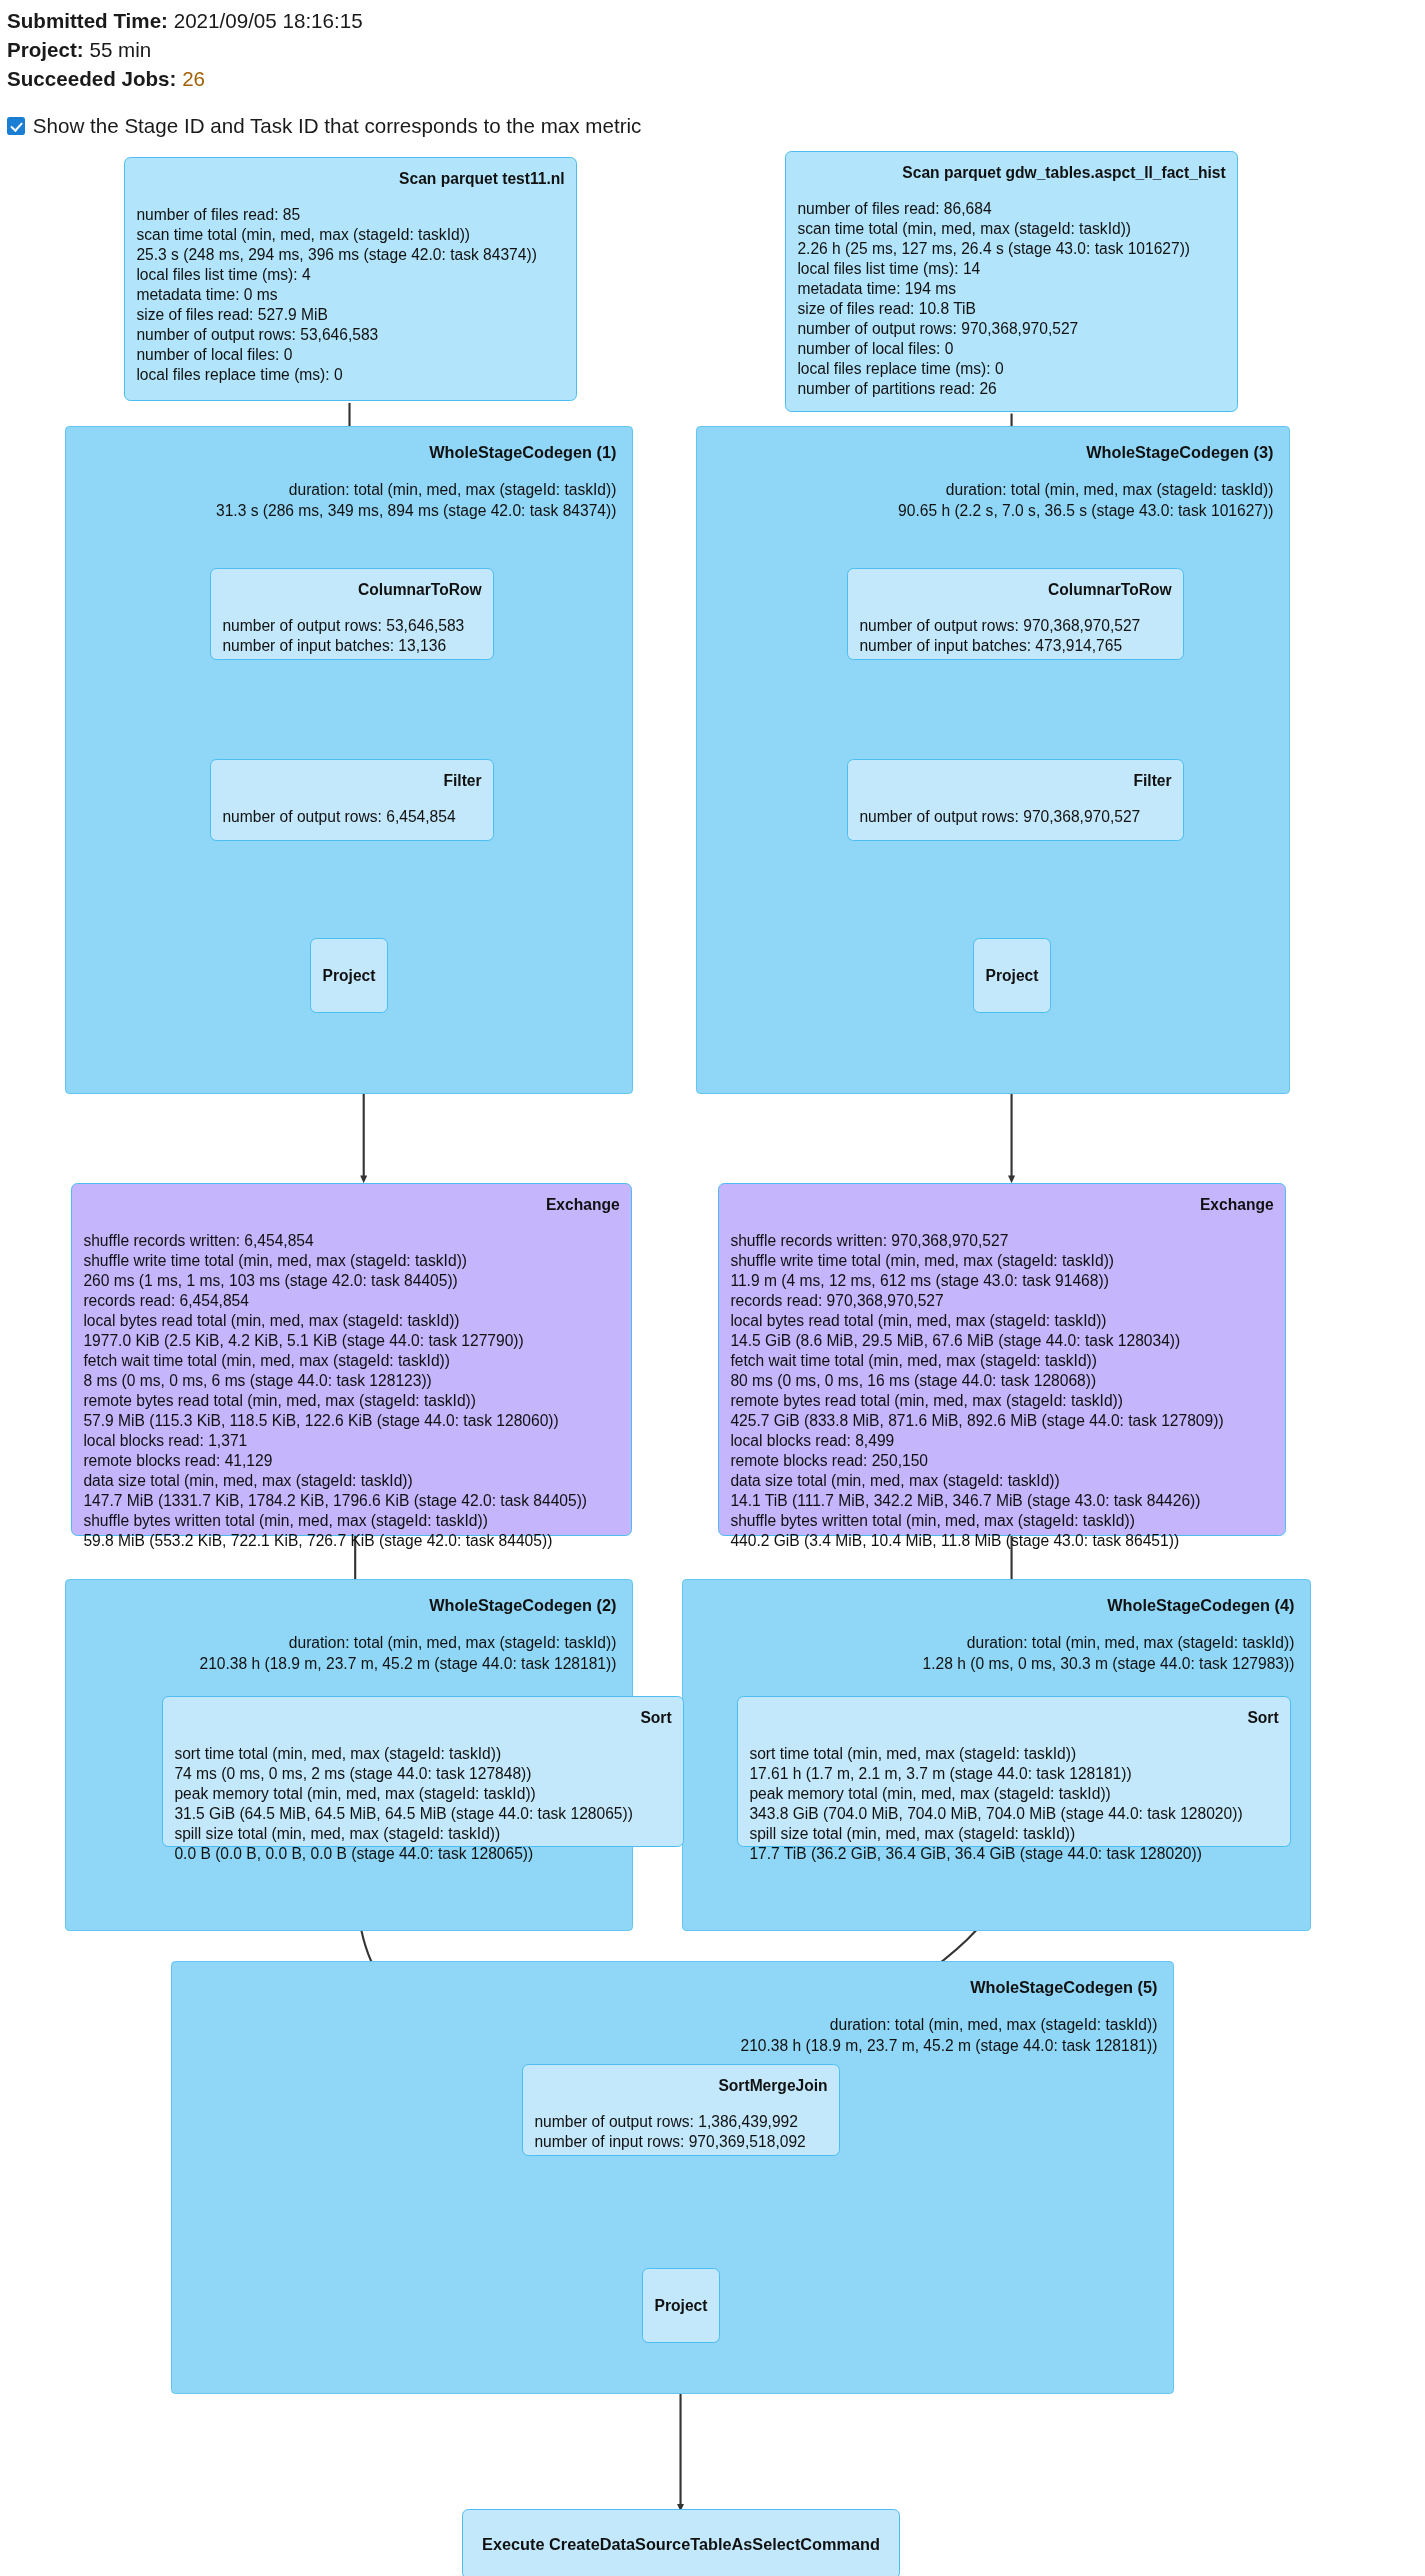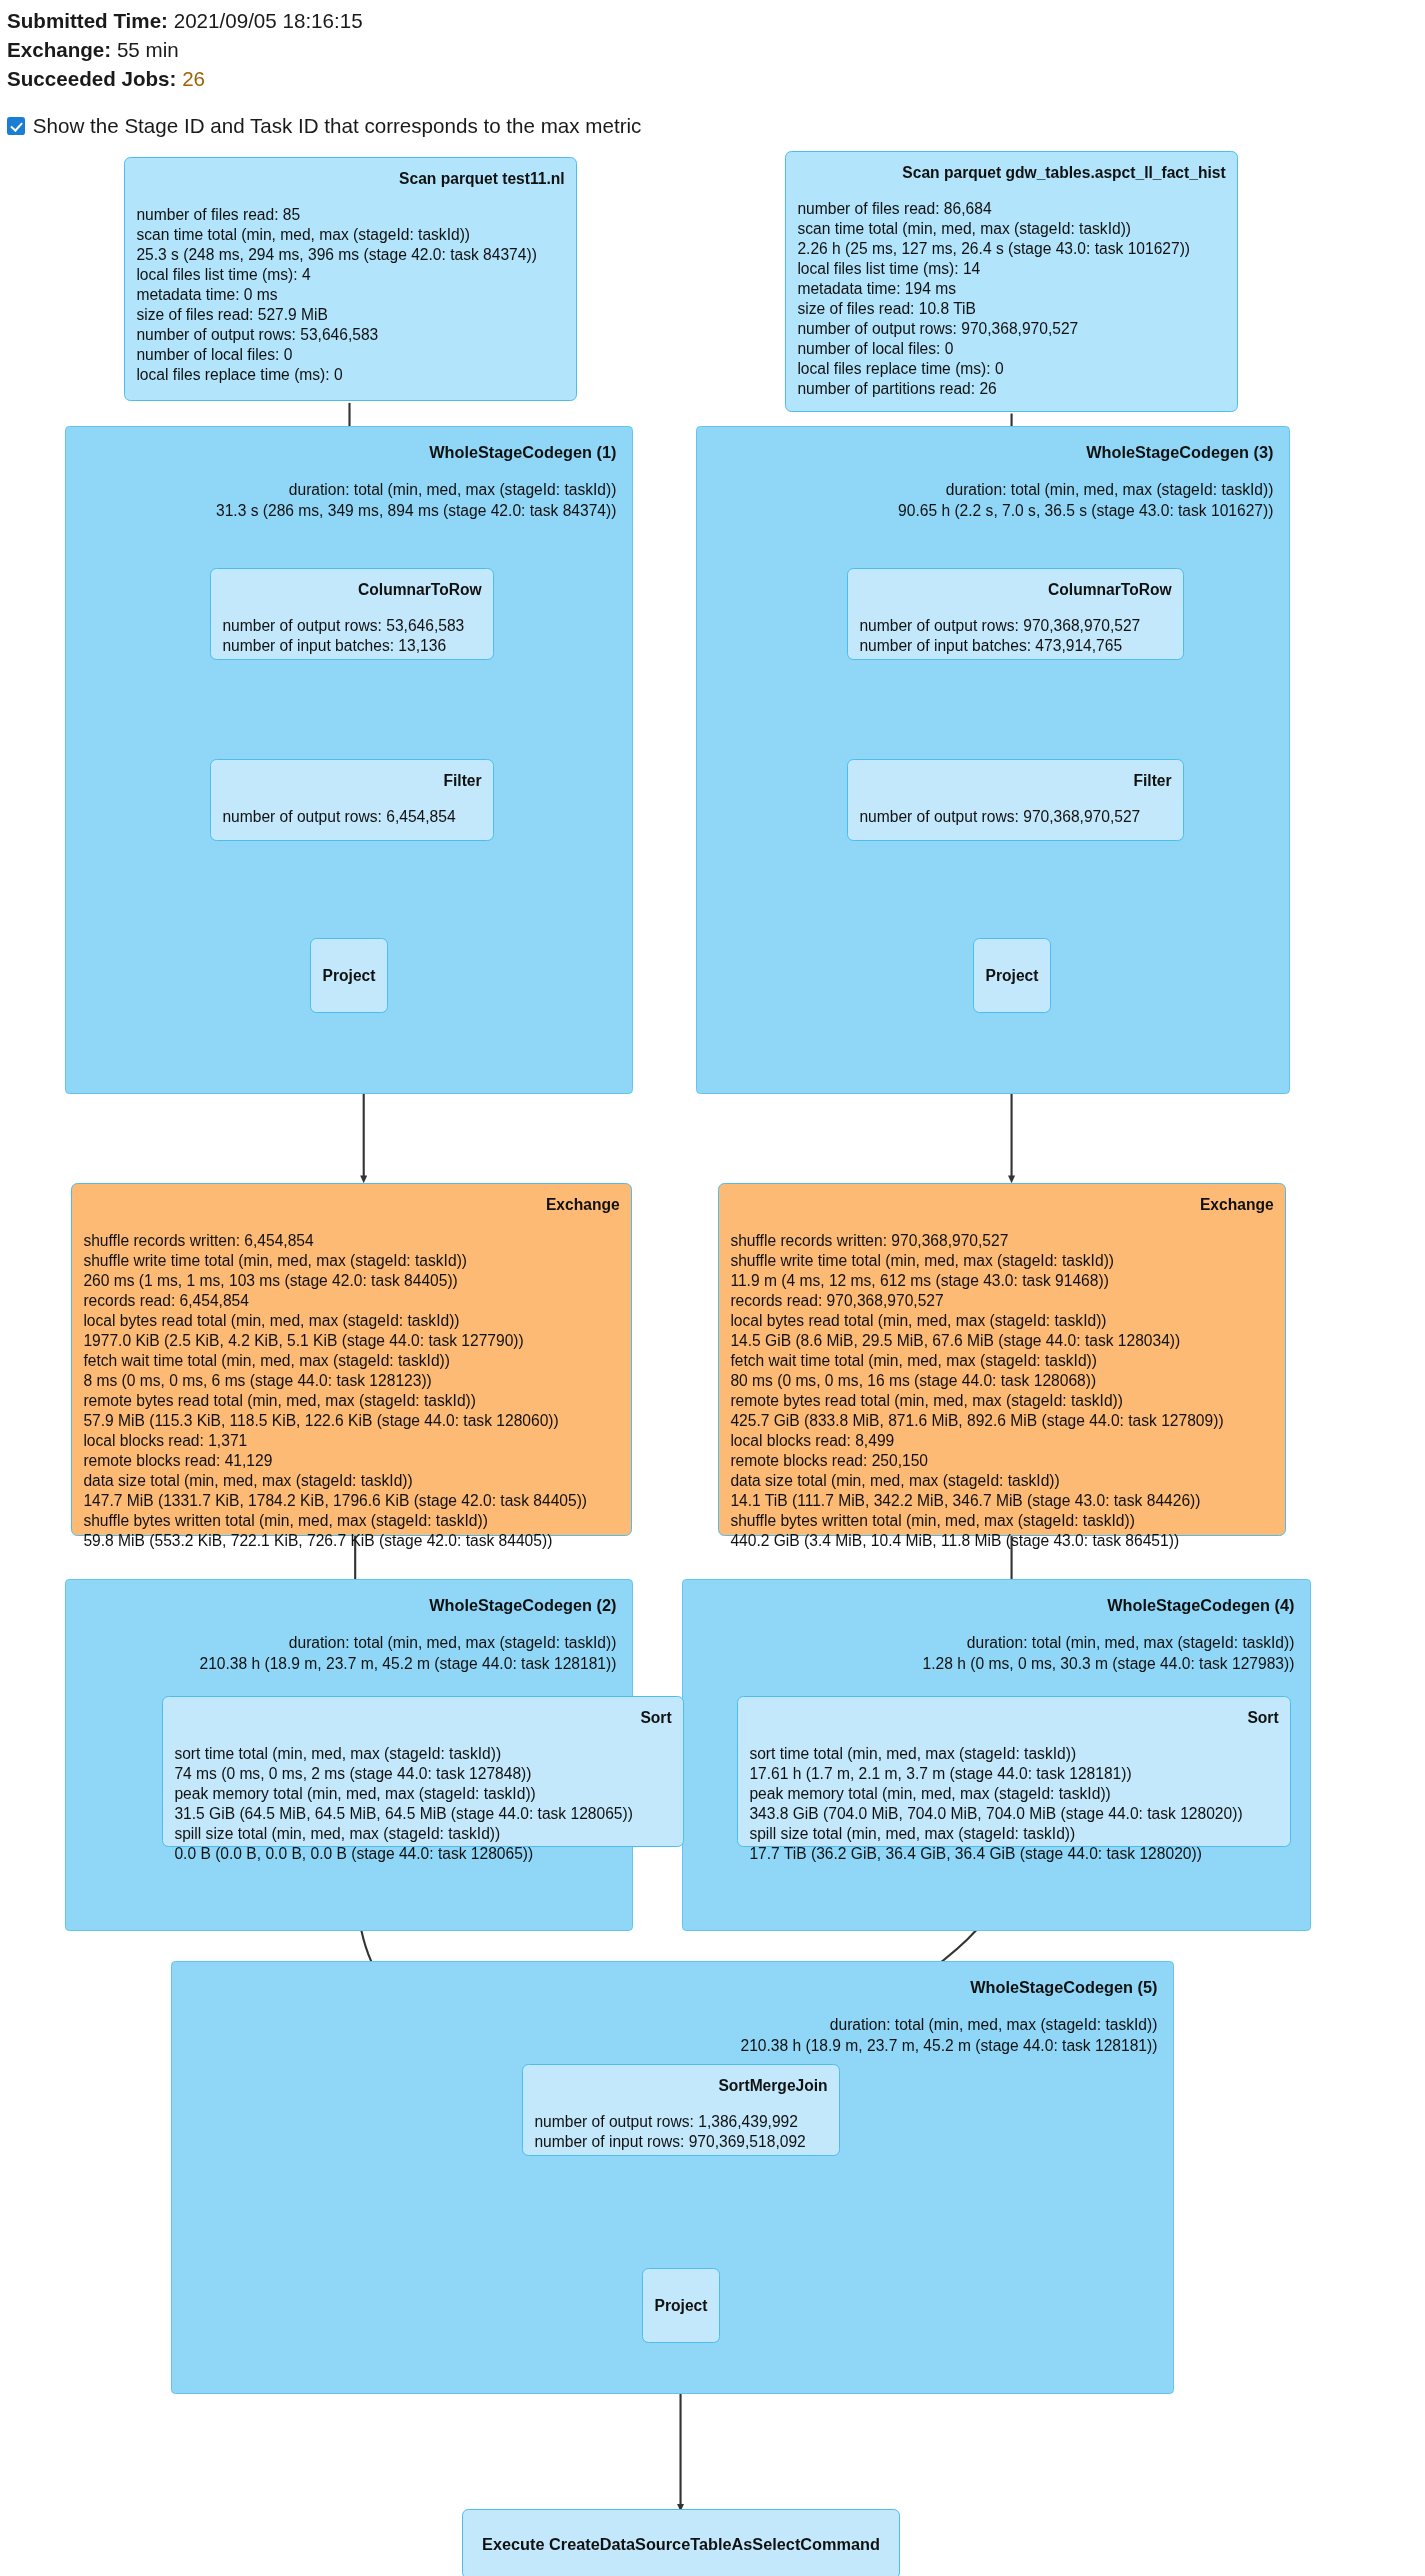--- a/index.html
+++ b/index.html
@@ -141,34 +141,34 @@
   .node.wide {
     display: flex;
     align-items: center;
     justify-content: center;
     padding: 0;
   }
   .node.wide .ntitle { font-size: 16.3px; }
 
   
   .scan { background: #b2e5fb; border: 0.7px solid #4cbdf0; }
-  .exch { background: #fdba74; border: 0.7px solid #4cbdf0; }
+  .exch { background: #c4b5fd; border: 0.7px solid #4cbdf0; }
 </style>
 </head>
 <body>
 
 <div id="page">
 
   <div class="hdr">
     <div class="row">
       <b>Submitted Time:</b>
       <span class="val">2021/09/05 18:16:15</span>
     </div>
     <div class="row">
-      <b>Exchange:</b>
+      <b>Project:</b>
       <span class="val">55 min</span>
     </div>
     <div class="row">
       <b>Succeeded Jobs:</b>
       <a class="link">26</a>
     </div>
   </div>
 
   <div class="checkrow">
     <span class="cbx"></span>

